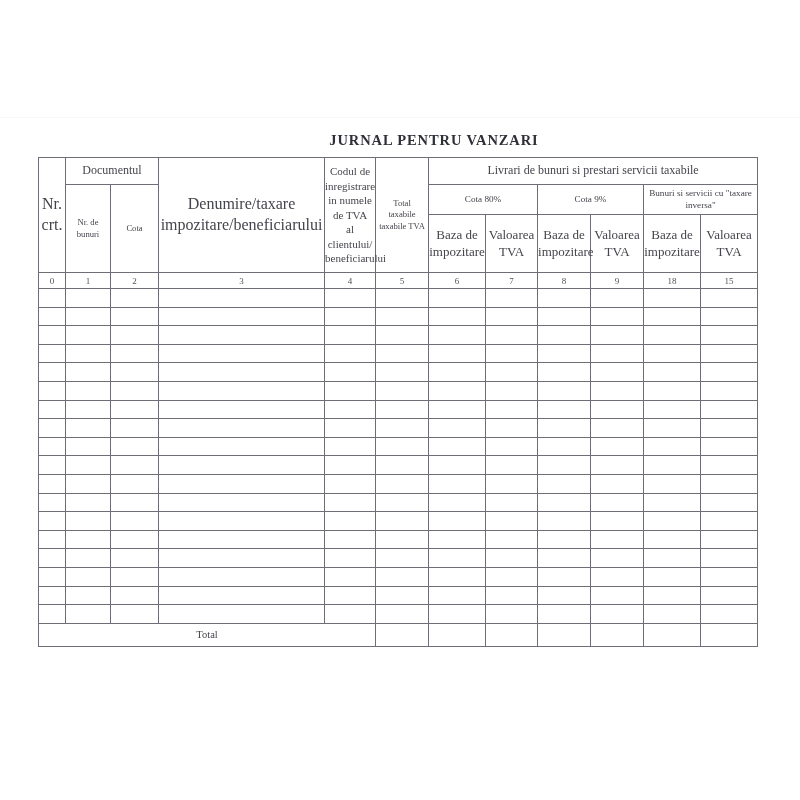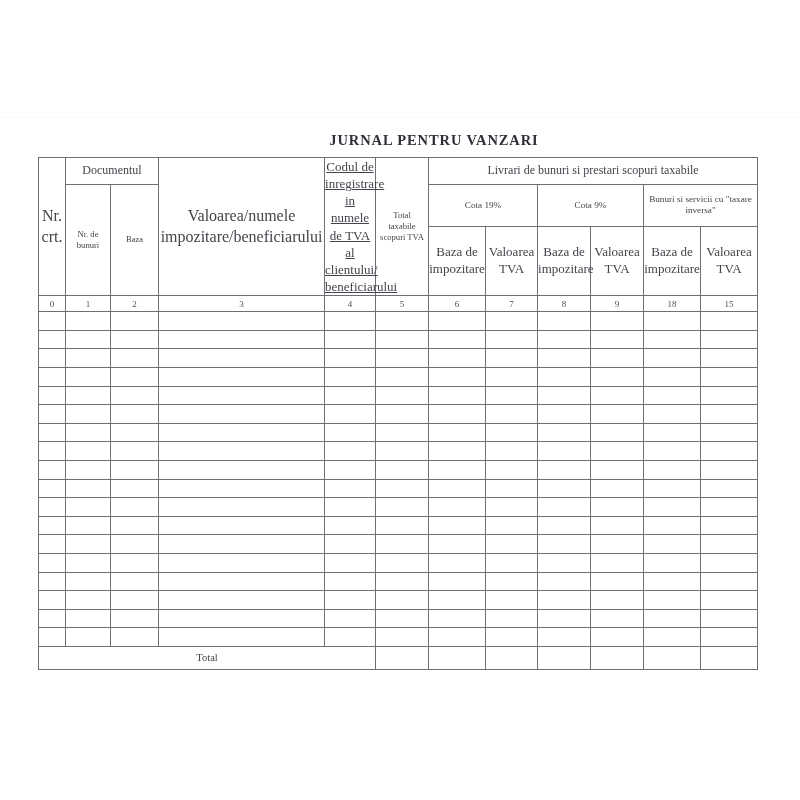--- a/index.html
+++ b/index.html
@@ -94,23 +94,22 @@
   th.sub {
     font-size: 13px;
     line-height: 1.3;
     padding: 2px 1px;
   }
   th.sub-big {
     font-size: 16px;
     line-height: 1.3;
   }
   th.sub-tiny {
-    font-size: 13px;
+    font-size: 11px;
     line-height: 1.32;
-    text-decoration: underline;
   }
   th.sub-small {
     font-size: 8.6px;
     line-height: 1.32;
   }
 
   tr.numrow td {
     height: 15px;
     font-size: 9px;
     color: #50505a;
@@ -156,48 +155,48 @@
 
       <thead>
 
         <tr>
           <th rowspan="4" class="sub sub-big">
             <span>Nr.</span><br>
             <span>crt.</span>
           </th>
           <th colspan="2" class="grp">Documentul</th>
           <th rowspan="4" class="sub sub-big">
-            <span>Valoarea/numele</span><br>
+            <span>Denumire/taxare</span><br>
             <span>impozitare/beneficiarului</span>
           </th>
           <th rowspan="4" class="sub sub-tiny">
             <span>Codul de</span><br>
             <span>inregistrare</span><br>
             <span>in numele</span><br>
             <span>de TVA</span><br>
             <span>al clientului/</span><br>
             <span>beneficiarului</span>
           </th>
           <th rowspan="4" class="sub sub-small">
             <span>Total</span><br>
             <span>taxabile</span><br>
-            <span>scopuri TVA</span>
-          </th>
-          <th colspan="6" class="grp">Livrari de bunuri si prestari scopuri taxabile</th>
+            <span>taxabile TVA</span>
+          </th>
+          <th colspan="6" class="grp">Livrari de bunuri si prestari servicii taxabile</th>
         </tr>
 
         <tr>
           <th rowspan="3" class="sub sub-small">
             <span>Nr. de</span><br>
             <span>bunuri</span>
           </th>
           <th rowspan="3" class="sub sub-small">
-            <span>Baza</span>
-          </th>
-          <th colspan="2" class="grp-tall">Cota 19%</th>
+            <span>Cota</span>
+          </th>
+          <th colspan="2" class="grp-tall">Cota 80%</th>
           <th colspan="2" class="grp-tall">Cota 9%</th>
           <th colspan="2" class="grp-tall">Bunuri si servicii cu "taxare inversa"</th>
         </tr>
 
         <tr>
           <th rowspan="2" class="sub">
             <span>Baza de</span><br>
             <span>impozitare</span>
           </th>
           <th rowspan="2" class="sub">

